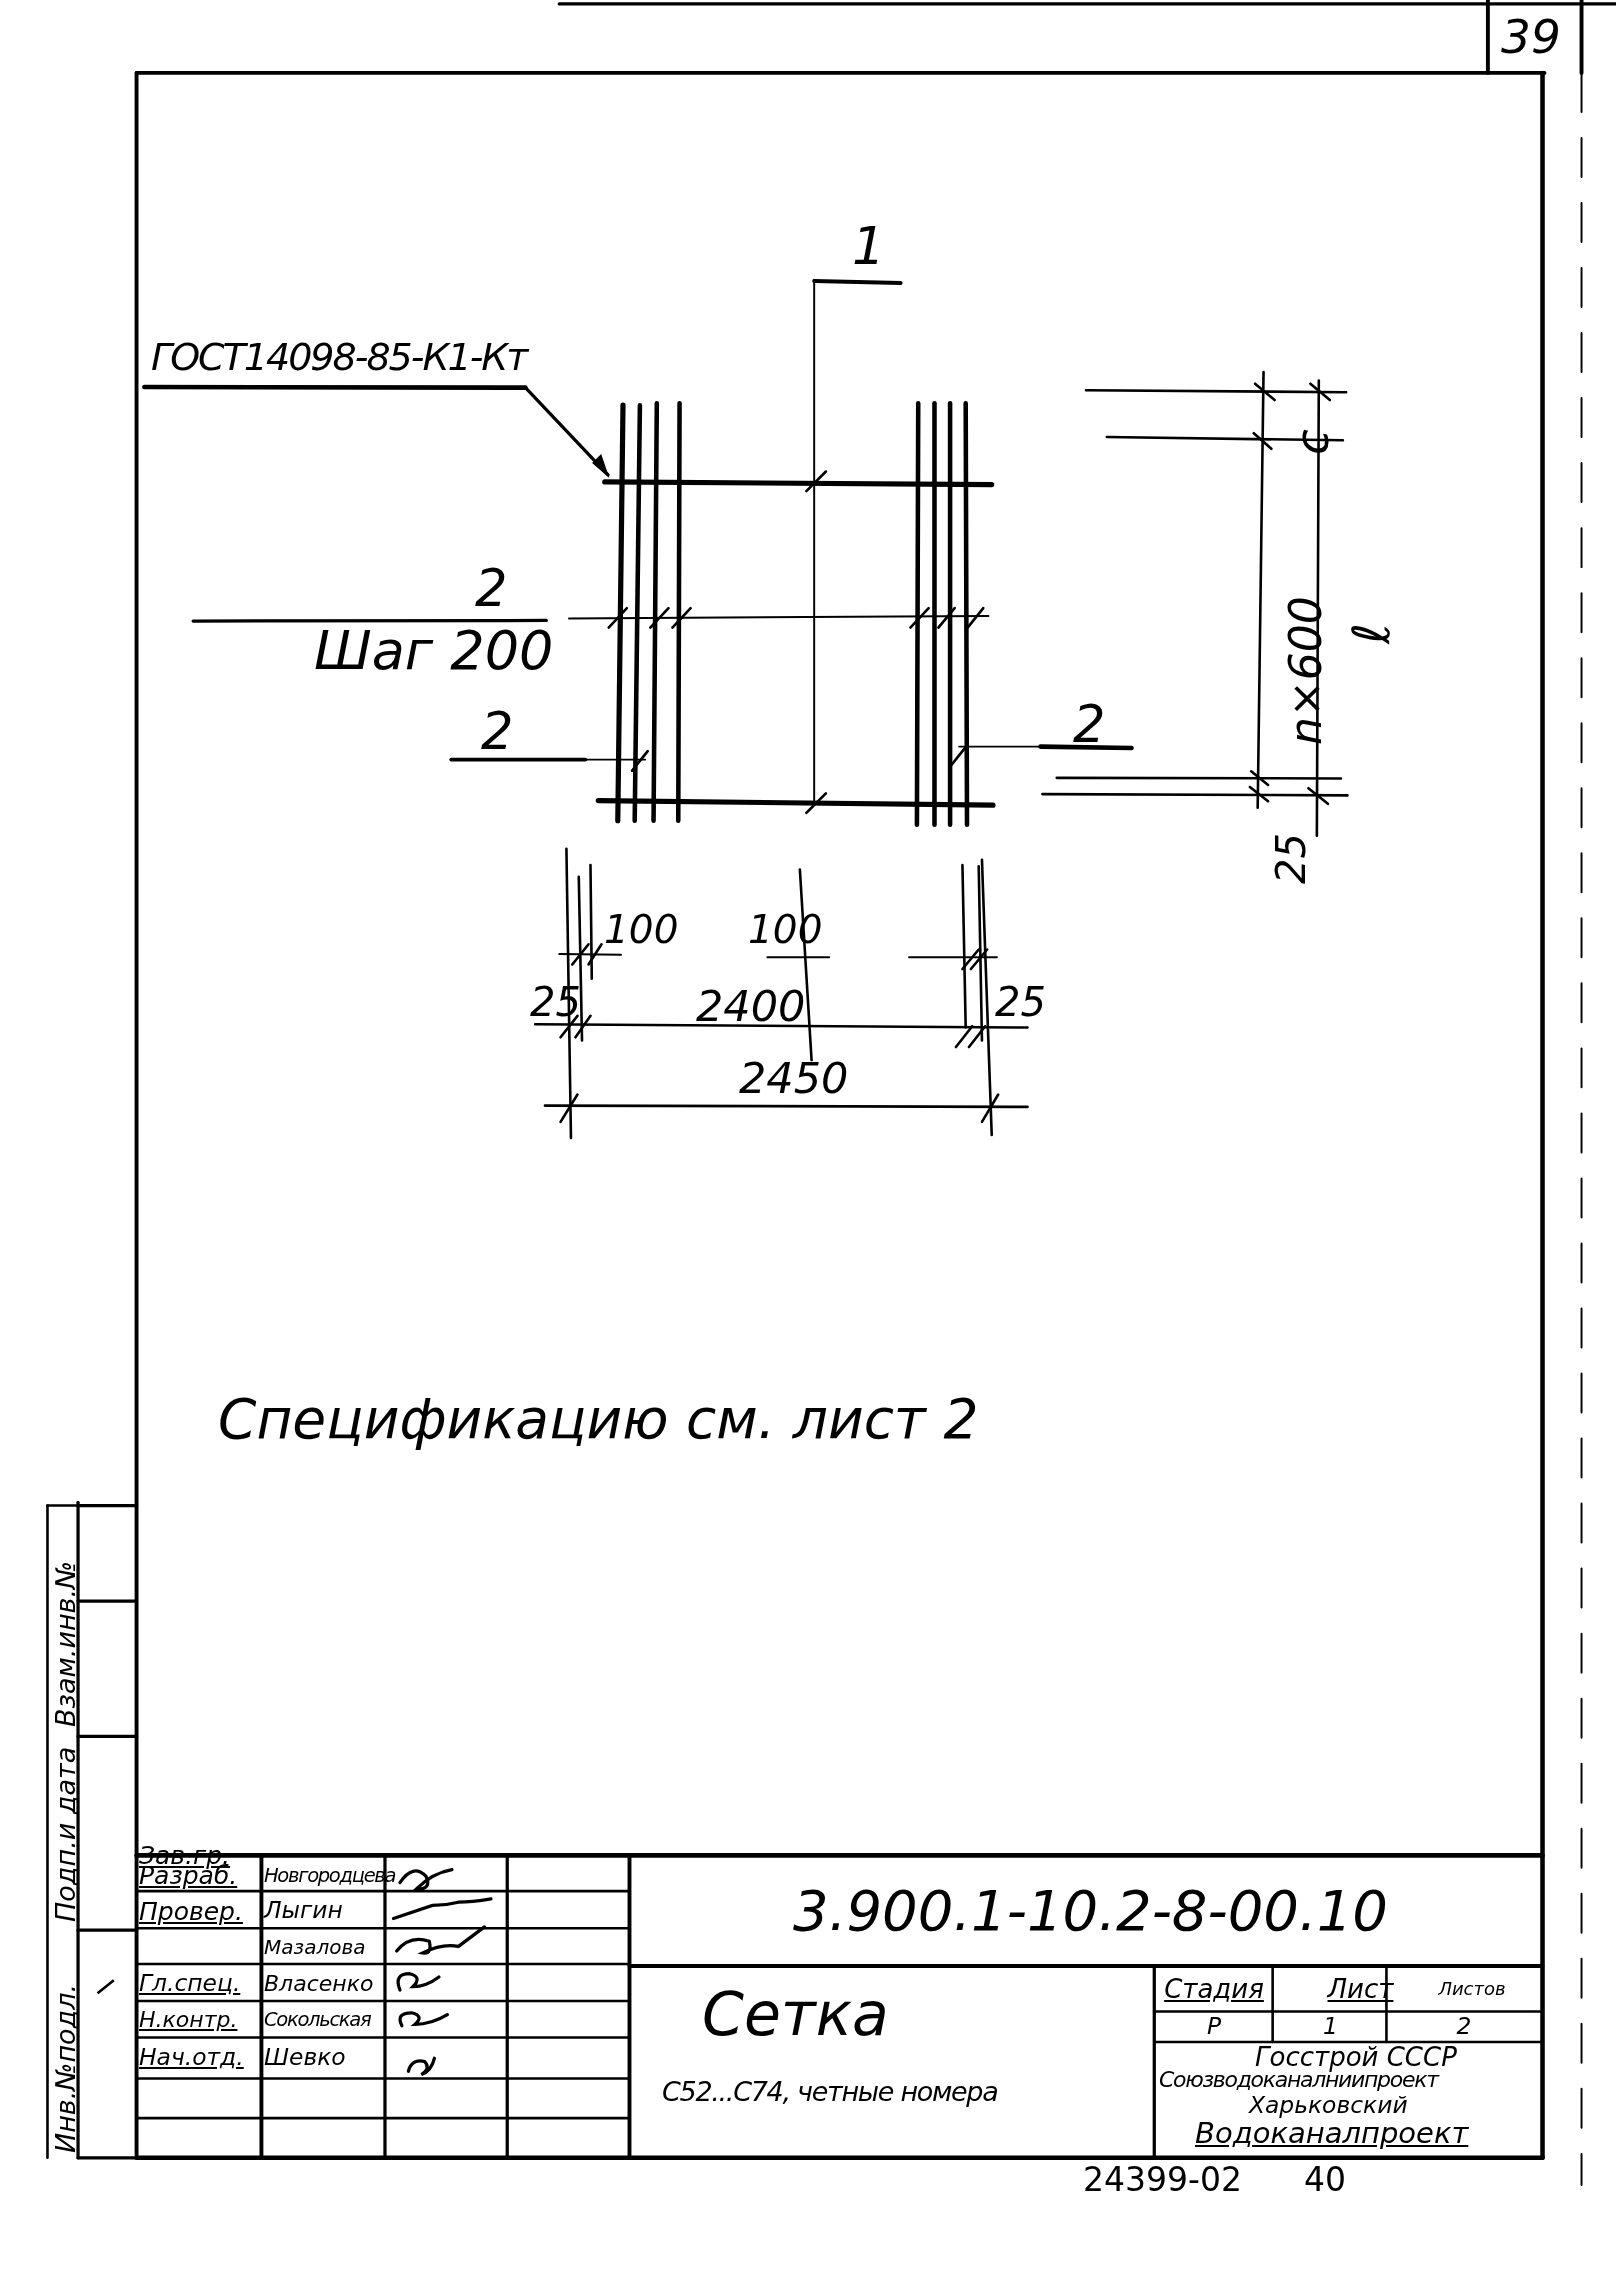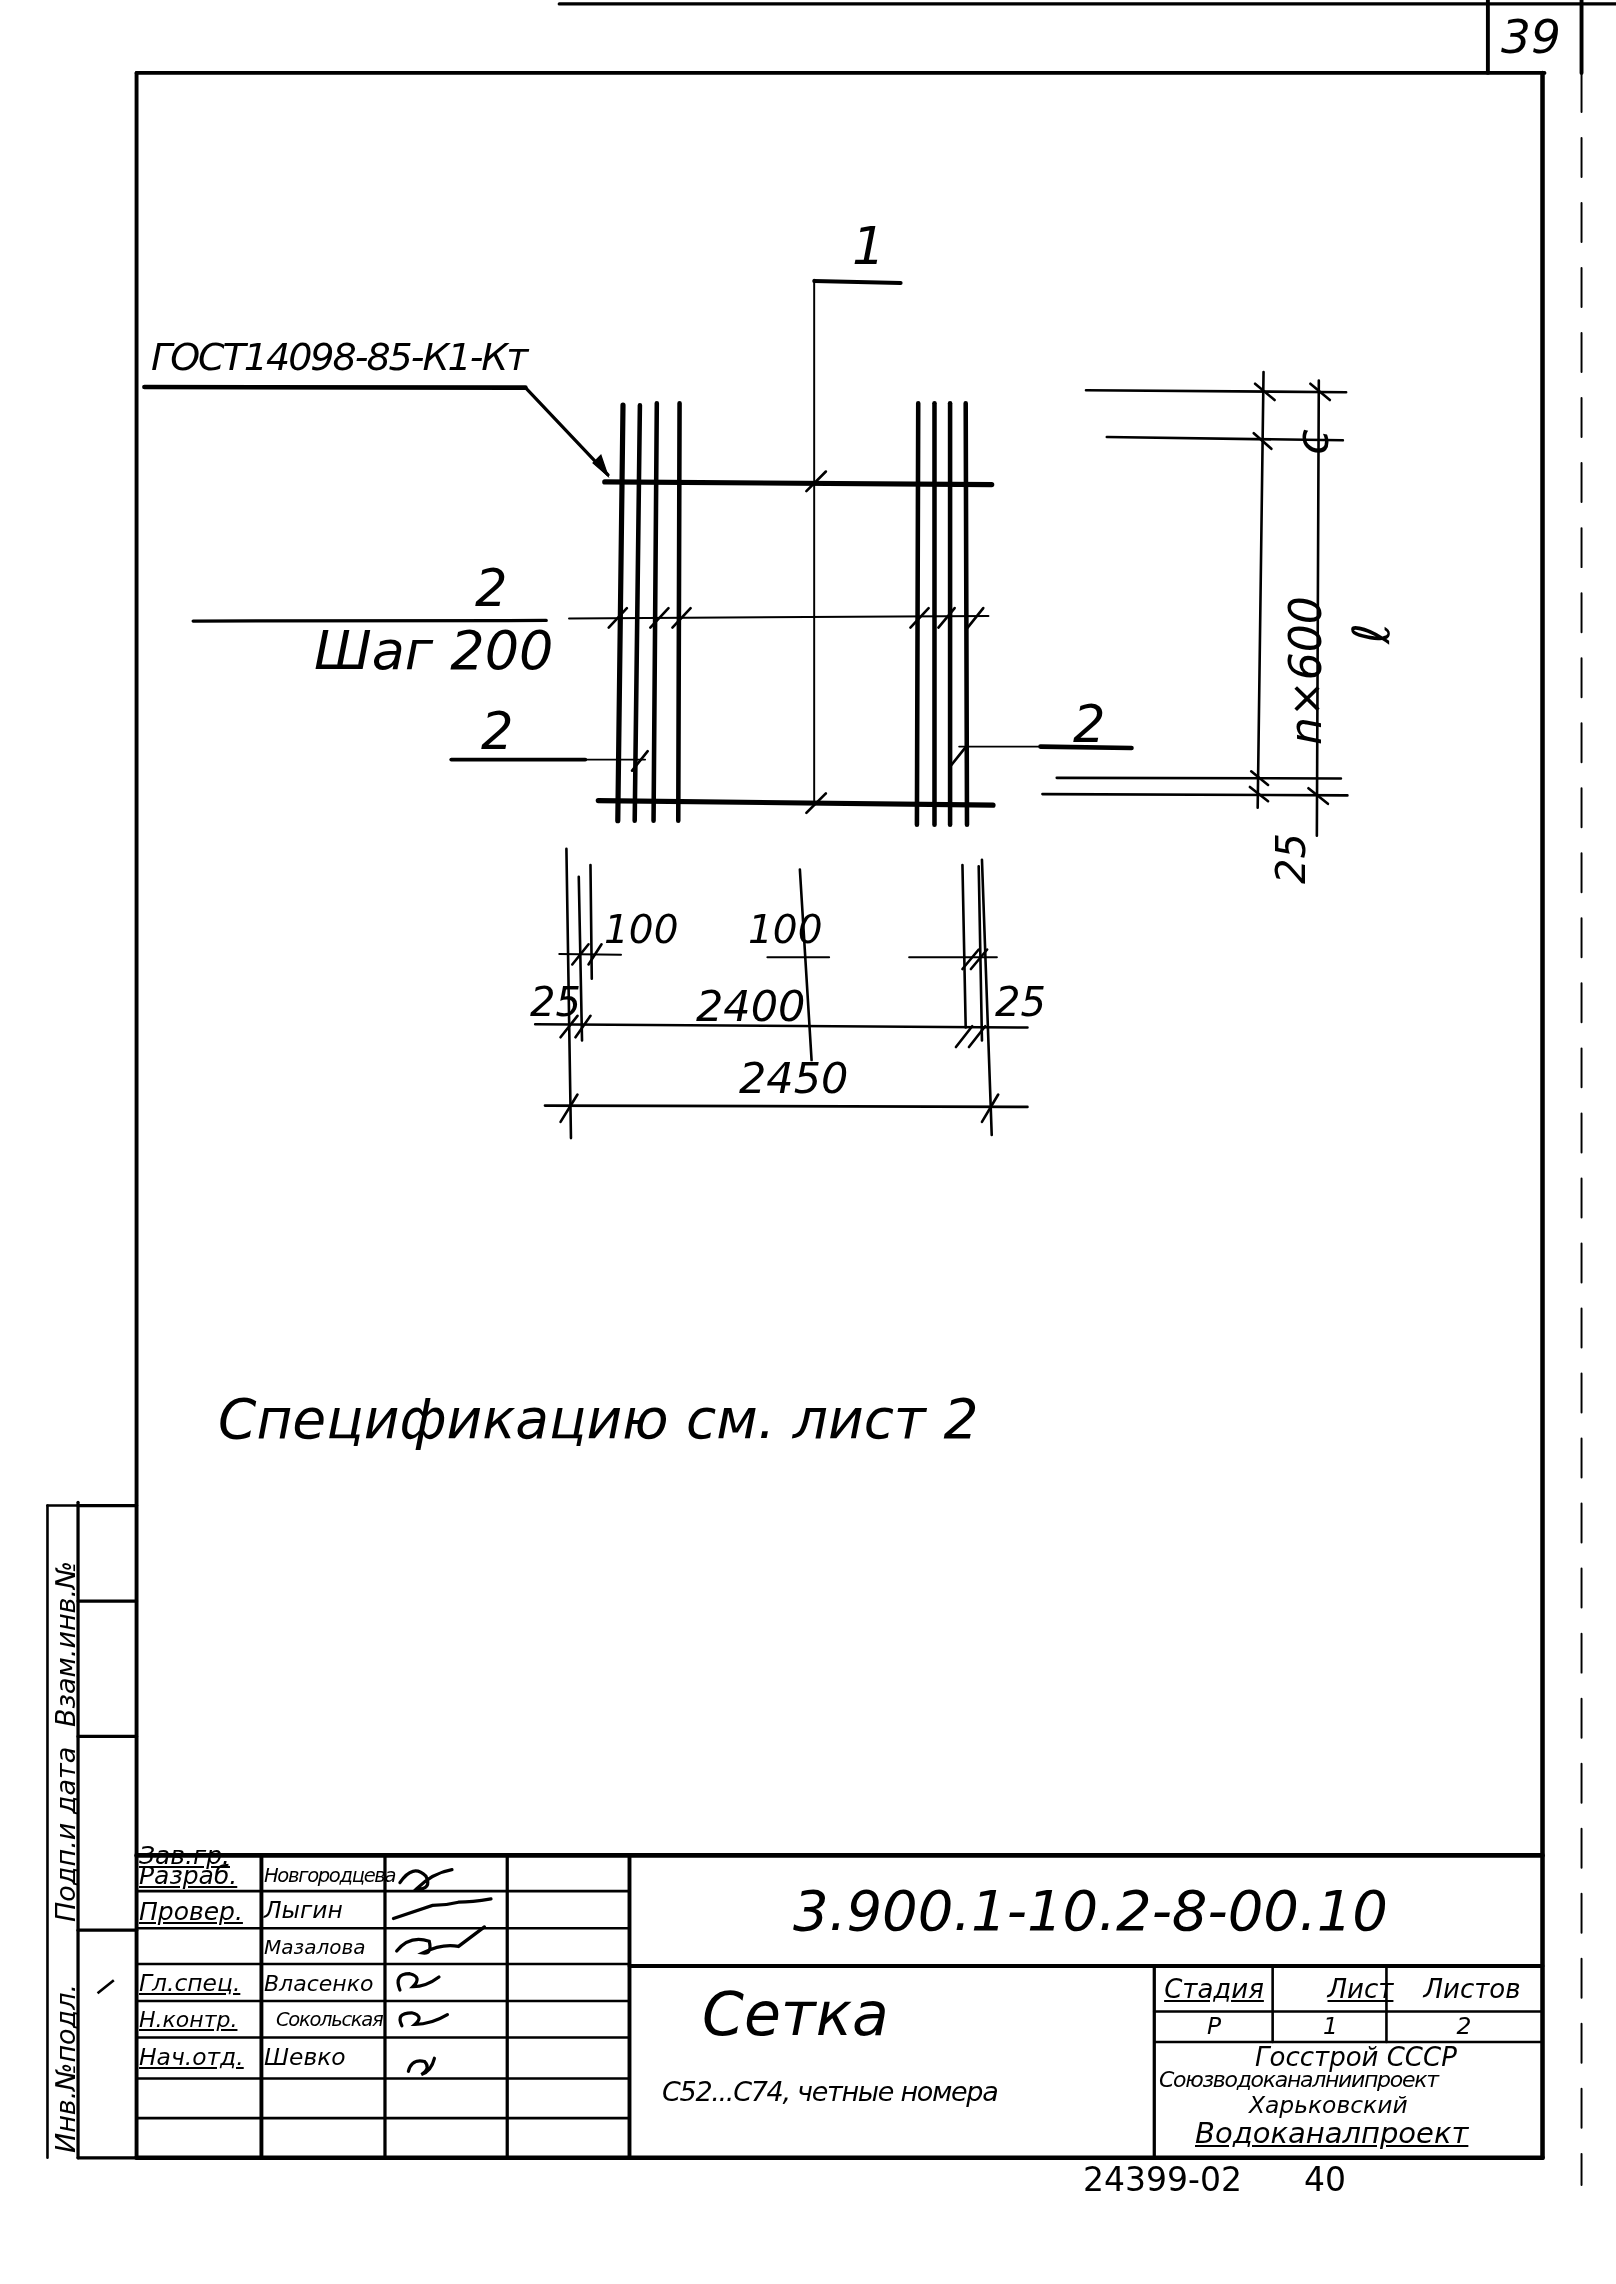--- a/index.html
+++ b/index.html
@@ -182,31 +182,31 @@
 <div>
   <div class="cell hw" style="left:139px; top:1859px; width:121px; height:33px; font-size:25px; text-decoration:underline;">Разраб.</div>
   <div class="cell hw" style="left:264px; top:1859px; width:121px; height:33px; font-size:19.5px; letter-spacing:-1.3px;">Новгородцева</div>
   <div class="cell hw" style="left:139px; top:1894px; width:121px; height:34px; font-size:25px; text-decoration:underline;">Провер.</div>
   <div class="cell hw" style="left:264px; top:1894px; width:121px; height:34px; font-size:23.4px;">Лыгин</div>
   <div class="cell hw" style="left:139px; top:1838px; width:121px; height:34px; font-size:25px; text-decoration:underline;">Зав.гр.</div>
   <div class="cell hw" style="left:264px; top:1930px; width:121px; height:34px; font-size:20px;">Мазалова</div>
   <div class="cell hw" style="left:139px; top:1966px; width:121px; height:35px; font-size:23.4px; text-decoration:underline;">Гл.спец.</div>
   <div class="cell hw" style="left:264px; top:1966px; width:121px; height:35px; font-size:22px;">Власенко</div>
   <div class="cell hw" style="left:139px; top:2003px; width:121px; height:34px; font-size:22px; text-decoration:underline;">Н.контр.</div>
-  <div class="cell hw" style="left:264px; top:2003px; width:121px; height:34px; font-size:19.5px; letter-spacing:-1.3px;padding-left:12px;">Сокольская</div>
+  <div class="cell hw" style="left:264px; top:2003px; width:121px; height:34px; font-size:19.5px; letter-spacing:-1.3px;">Сокольская</div>
   <div class="cell hw" style="left:139px; top:2039px; width:121px; height:38px; font-size:23.4px; text-decoration:underline;">Нач.отд.</div>
   <div class="cell hw" style="left:264px; top:2039px; width:121px; height:38px; font-size:23.4px;">Шевко</div>
 </div>
 
 <div class="abs hw" style="left:702px; top:1984px; font-size:60px;">Сетка</div>
 <div class="abs hw" style="left:648px; top:2078px; font-size:27px; letter-spacing:-1.3px;margin-left:14px;">С52...С74, четные номера</div>
 
 <div class="cell hw" style="left:1157px; top:1968px; width:114px; height:42px; justify-content:center; font-size:26px; text-decoration:underline;">Стадия</div>
 <div class="cell hw" style="left:1275px; top:1968px; width:111px; height:42px; justify-content:center; font-size:26px; text-decoration:underline;margin-left:30px;">Лист</div>
-<div class="cell hw" style="left:1388px; top:1968px; width:168px; height:42px; justify-content:center; font-size:26px;">Листов</div>
+<div class="cell hw" style="left:1388px; top:1968px; width:168px; height:42px; justify-content:center; font-size:18px;">Листов</div>
 <div class="cell hw" style="left:1157px; top:2012px; width:114px; height:30px; justify-content:center; font-size:23.4px;">Р</div>
 <div class="cell hw" style="left:1275px; top:2012px; width:111px; height:30px; justify-content:center; font-size:23.4px;">1</div>
 <div class="cell hw" style="left:1388px; top:2012px; width:152px; height:30px; justify-content:center; font-size:23.4px;">2</div>
 
 <div class="abs hw" style="left:1255px; top:2044px; font-size:26px;">Госстрой СССР</div>
 <div class="abs hw" style="left:1159px; top:2069px; font-size:22px; letter-spacing:-1.3px;">Союзводоканалниипроект</div>
 <div class="abs hw" style="left:1249px; top:2094px; font-size:23.4px;">Харьковский</div>
 <div class="abs hw" style="left:1195px; top:2119px; font-size:29px; text-decoration:underline;">Водоканалпроект</div>
 
 <div class="abs hw" style="left:1083px; top:2163px; font-size:33px; font-style:normal;">24399-02</div>

